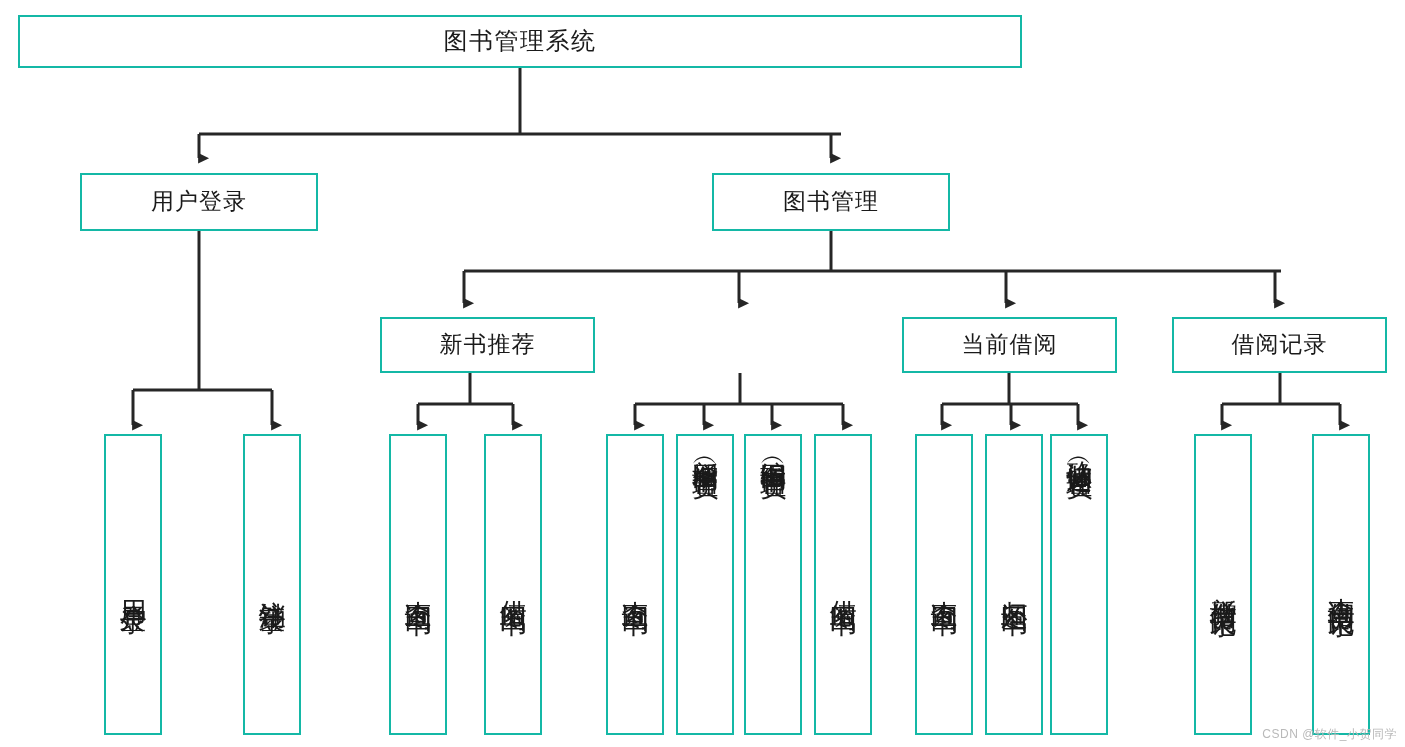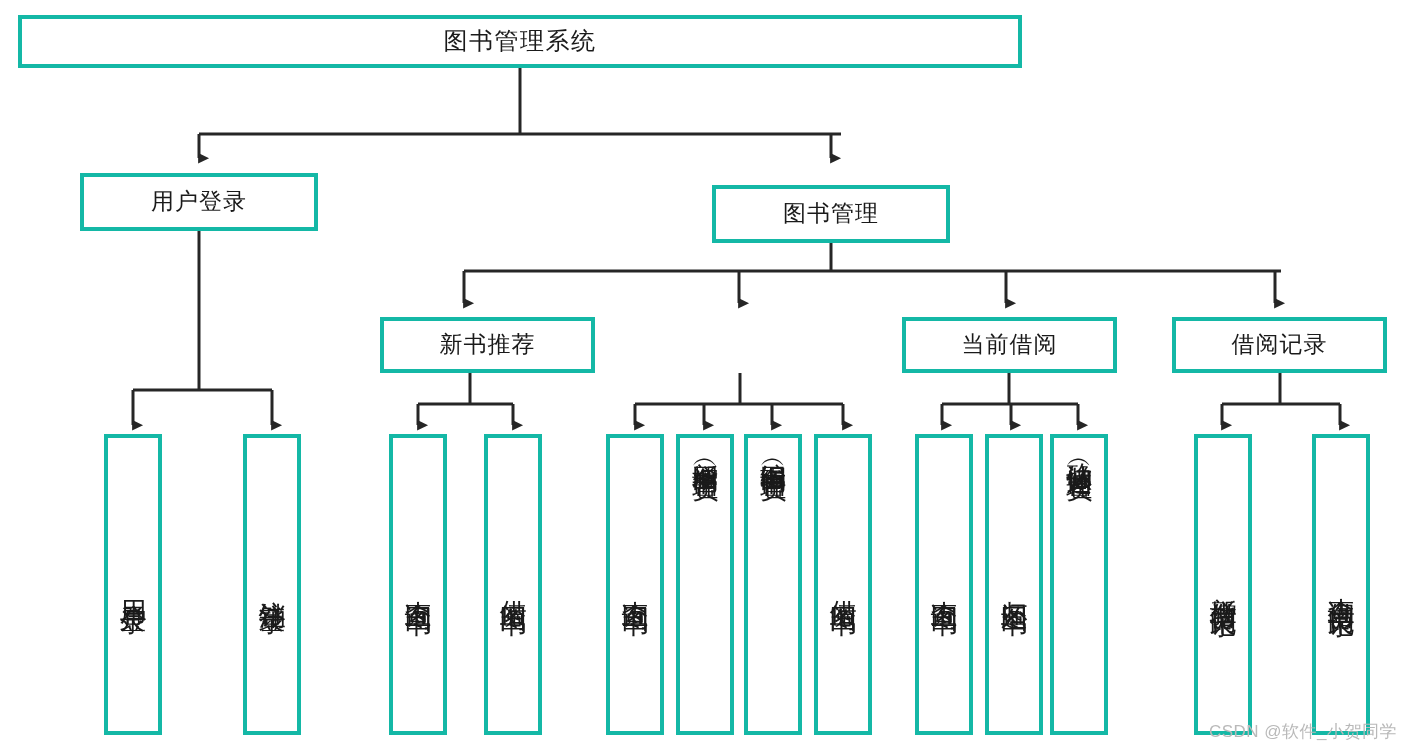--- a/index.html
+++ b/index.html
@@ -20,21 +20,21 @@
     position: absolute;
     left: 0;
     top: 0;
     width: 1405px;
     height: 747px;
     pointer-events: none;
   }
   .node {
     position: absolute;
     box-sizing: border-box;
-    border: 4px solid #14b8a6;
+    border: 2px solid #14b8a6;
     background: #ffffff;
     display: flex;
     align-items: center;
     justify-content: center;
     color: #1a1a1a;
     z-index: 2;
   }
   .node .label {
     display: block;
     text-align: center;
@@ -67,21 +67,21 @@
     font-size: 26px;
     letter-spacing: 2px;
   }
   .node.vert.top .label {
     align-self: flex-start;
   }
   #watermark {
     position: absolute;
     right: 8px;
     bottom: 4px;
-    font-size: 17px;
+    font-size: 12px;
     color: #b9b9b9;
     letter-spacing: 0.5px;
     z-index: 5;
     white-space: nowrap;
     font-family: "Liberation Sans", "DejaVu Sans", sans-serif;
   }
 </style>
 </head>
 <body>
 
@@ -137,21 +137,21 @@
     </g>
   </svg>
 
   <div class="node horiz root" style="left:18px; top:15px; width:1004px; height:53px;">
     <span class="label">图书管理系统</span>
   </div>
 
   <div class="node horiz" style="left:80px; top:173px; width:238px; height:58px;">
     <span class="label">用户登录</span>
   </div>
-  <div class="node horiz" style="left:712px; top:173px; width:238px; height:58px;margin-top:12px;">
+  <div class="node horiz" style="left:712px; top:173px; width:238px; height:58px;">
     <span class="label">图书管理</span>
   </div>
 
   <div class="node horiz" style="left:363px; top:317px; width:215px; height:56px;margin-left:17px;">
     <span class="label">新书推荐</span>
   </div>
   <div class="node horiz" style="left:1172px; top:317px; width:215px; height:56px;">
     <span class="label">借阅记录</span>
   </div>
   <div class="node horiz" style="left:902px; top:317px; width:215px; height:56px;">

